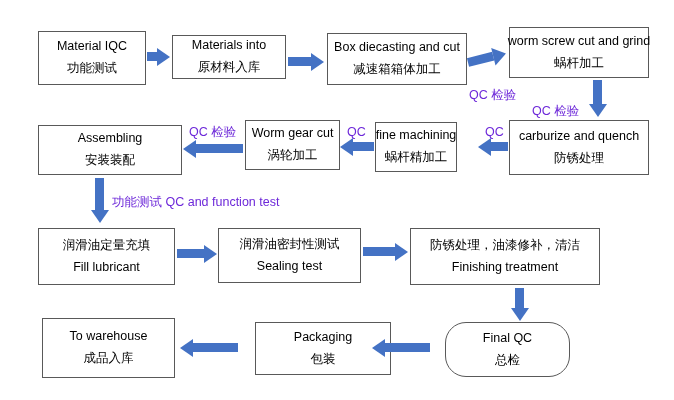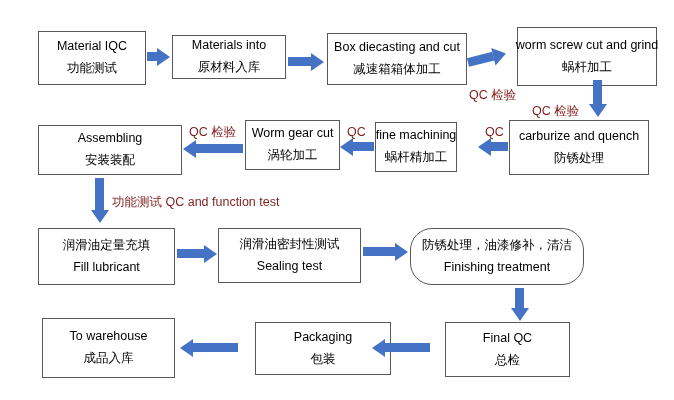--- a/index.html
+++ b/index.html
@@ -7,21 +7,21 @@
   body { font-family:"Liberation Sans","DejaVu Sans",sans-serif; background:#ffffff; }
   .canvas { position:relative; width:674px; height:400px; background:#ffffff; overflow:hidden; }
 
   .node {
     position:absolute; border:1px solid var(--border); background:#fff;
     display:flex; flex-direction:column; align-items:center; justify-content:center;
     text-align:center; font-size:12.5px; color:#000; line-height:1.75; padding:10px 4px;
   }
   .node span { display:block; white-space:nowrap; }
 
-  .qc { position:absolute; font-size:12.5px; color:#7f1d1d; white-space:nowrap; }
+  .qc { position:absolute; font-size:12.5px; color:#6d28d9; white-space:nowrap; }
 
   .arrow { position:absolute; background:var(--arrow); }
   .arrow.h { height:9px; }
   .arrow.v { width:9px; }
   .arrow.right::after {
     content:""; position:absolute; left:100%; top:50%; transform:translateY(-50%);
     width:0; height:0; border-top:9px solid transparent; border-bottom:9px solid transparent;
     border-left:13px solid var(--arrow);
   }
   .arrow.left::before {
@@ -46,21 +46,21 @@
     <span>功能测试</span>
   </div>
   <div class="node" style="left:172px; top:35px; width:114px; height:44px;">
     <span>Materials into</span>
     <span>原材料入库</span>
   </div>
   <div class="node" style="left:327px; top:33px; width:140px; height:52px;">
     <span>Box diecasting and cut</span>
     <span>减速箱箱体加工</span>
   </div>
-  <div class="node" style="left:509px; top:27px; width:140px; height:59px;margin-left:8px;">
+  <div class="node" style="left:509px; top:27px; width:140px; height:51px;">
     <span>worm screw cut and grind</span>
     <span>蜗杆加工</span>
   </div>
 
   <div class="node" style="left:509px; top:120px; width:140px; height:55px;">
     <span>carburize and quench</span>
     <span>防锈处理</span>
   </div>
   <div class="node" style="left:375px; top:122px; width:82px; height:50px;">
     <span>fine machining</span>
@@ -76,26 +76,26 @@
   </div>
 
   <div class="node" style="left:38px; top:228px; width:137px; height:57px;">
     <span>润滑油定量充填</span>
     <span>Fill lubricant</span>
   </div>
   <div class="node" style="left:218px; top:228px; width:143px; height:55px;">
     <span>润滑油密封性测试</span>
     <span>Sealing test</span>
   </div>
-  <div class="node" style="left:410px; top:228px; width:174px; height:57px;border-radius:22px;">
+  <div class="node" style="left:410px; top:228px; width:190px; height:57px;">
     <span>防锈处理，油漆修补，清洁</span>
     <span>Finishing treatment</span>
   </div>
 
-  <div class="node" style="left:445px; top:322px; width:125px; height:55px;">
+  <div class="node" style="left:445px; top:322px; width:125px; height:55px;border-radius:21px;">
     <span>Final QC</span>
     <span>总检</span>
   </div>
   <div class="node" style="left:255px; top:322px; width:136px; height:53px;">
     <span>Packaging</span>
     <span>包装</span>
   </div>
   <div class="node" style="left:42px; top:318px; width:133px; height:60px;">
     <span>To warehouse</span>
     <span>成品入库</span>

